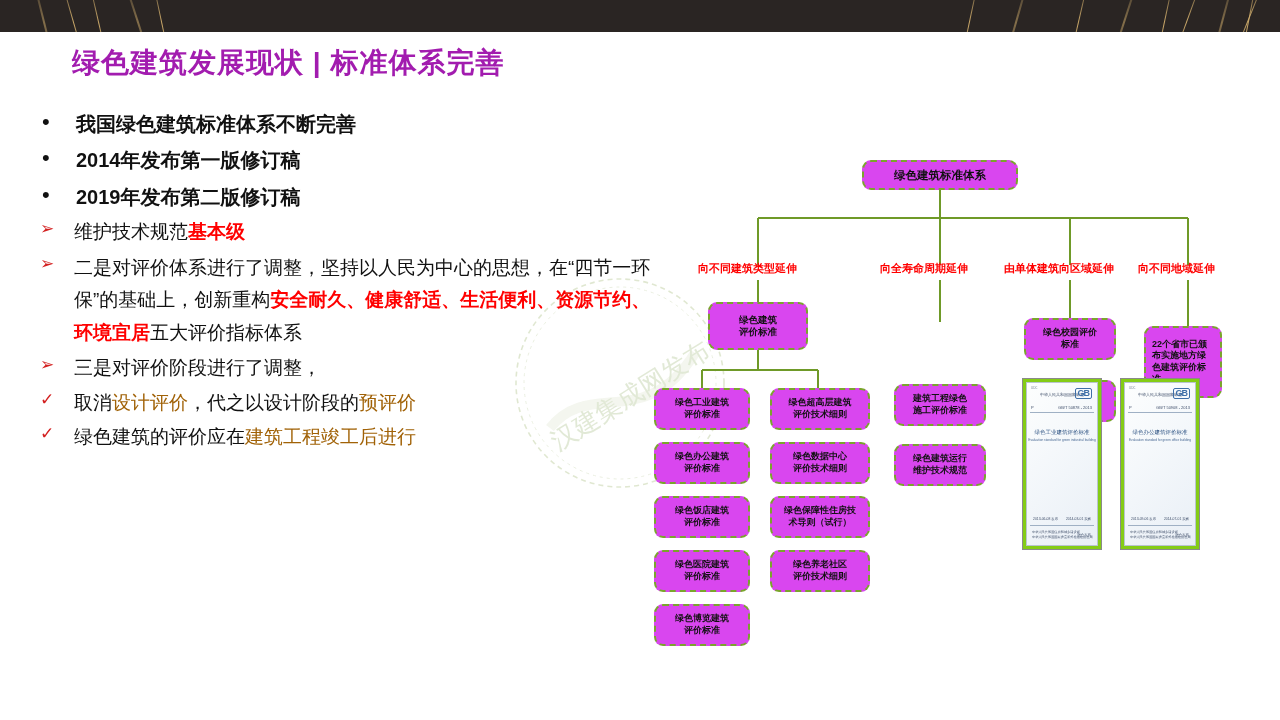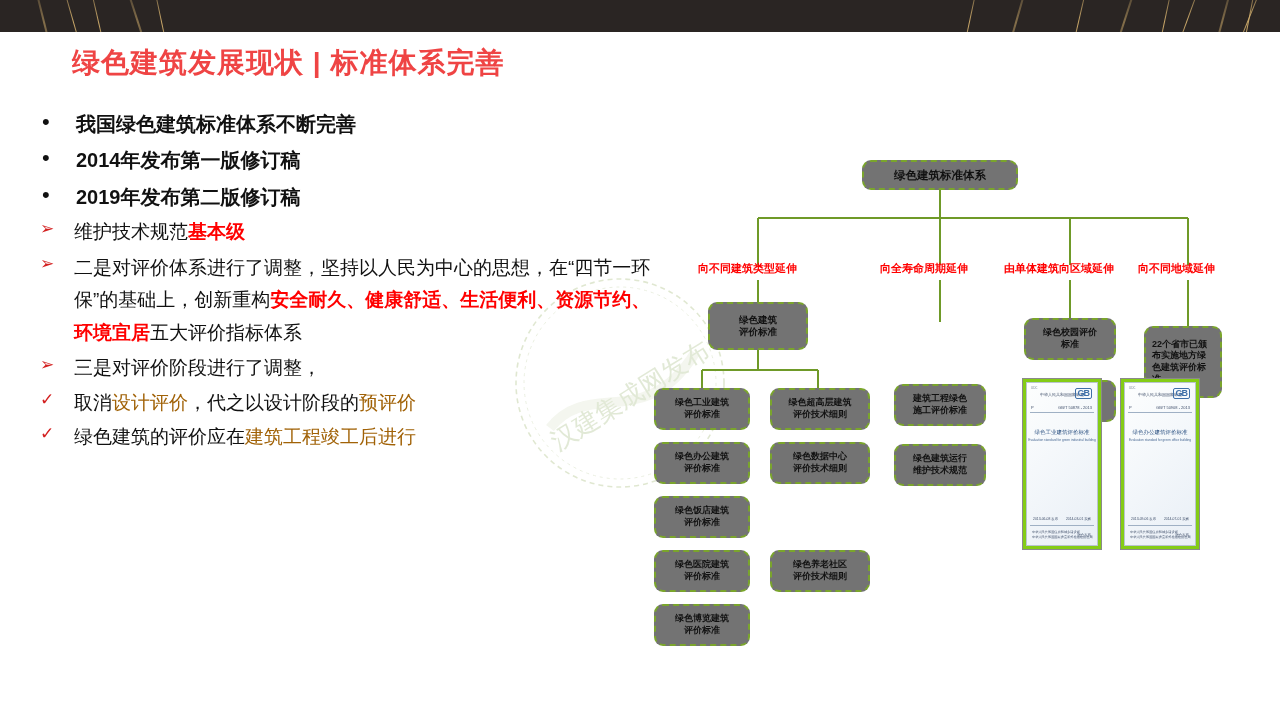--- a/index.html
+++ b/index.html
@@ -13,21 +13,21 @@
     position:absolute;left:0;top:0;width:1280px;height:32px;
     background:#2a2523;overflow:hidden;
   }
   #banner .ln{position:absolute;top:-30px;width:1px;height:110px;
     background:linear-gradient(to bottom,rgba(196,160,92,0),rgba(214,178,110,.95),rgba(196,160,92,0));
     transform-origin:top center;}
   #banner .ln.thick{width:2px;opacity:.55;}
   
   #title{
     position:absolute;left:72px;top:44px;
-    font-size:28px;font-weight:bold;color:#ef4444;
+    font-size:28px;font-weight:bold;color:#a21caf;
     letter-spacing:1px;white-space:nowrap;
   }
   
   #left-col{position:absolute;left:34px;top:108px;width:620px;}
   .b-row{display:flex;align-items:flex-start;margin-bottom:4px;}
   .b-mark{
     flex:0 0 34px;text-align:left;color:#d32020;
     font-size:17px;line-height:1.45;padding-left:6px;
   }
   .b-mark.dot{color:#111;font-size:22px;line-height:1.25;padding-left:8px;}
@@ -40,21 +40,21 @@
   
   #watermark{
     position:absolute;left:495px;top:258px;width:250px;height:250px;
     pointer-events:none;opacity:.30;
   }
   
   #diagram{position:absolute;left:640px;top:130px;width:640px;height:470px;}
   #diagram svg{position:absolute;left:0;top:0;}
   .node{
     position:absolute;box-sizing:border-box;
-    border:2px dashed #7aa52c;border-radius:9px;background:#737373;
+    border:2px dashed #7aa52c;border-radius:9px;background:#d946ef;
     color:#111;font-weight:bold;text-align:center;
     display:flex;align-items:center;justify-content:center;
     line-height:1.28;padding:2px 3px;
   }
   .node.root{font-size:11.5px;}
   .node.sub{font-size:9.5px;}
   .node.leaf{font-size:9px;}
   .branch-label{
     position:absolute;color:#ff0000;font-weight:bold;font-size:11px;
     white-space:nowrap;
@@ -213,20 +213,22 @@
 评价标准</div>
   <div class="node leaf" style="left:14px;top:420px;width:96px;height:42px;white-space:pre-line;">绿色医院建筑
 评价标准</div>
   <div class="node leaf" style="left:14px;top:474px;width:96px;height:42px;white-space:pre-line;">绿色博览建筑
 评价标准</div>
 
   <div class="node leaf" style="left:130px;top:258px;width:100px;height:42px;white-space:pre-line;">绿色超高层建筑
 评价技术细则</div>
   <div class="node leaf" style="left:130px;top:312px;width:100px;height:42px;white-space:pre-line;">绿色数据中心
 评价技术细则</div>
+  <div class="node leaf" style="left:130px;top:366px;width:100px;height:42px;white-space:pre-line;">绿色保障性住房技
+术导则（试行）</div>
   <div class="node leaf" style="left:130px;top:420px;width:100px;height:42px;white-space:pre-line;">绿色养老社区
 评价技术细则</div>
 
   <div class="node leaf" style="left:254px;top:254px;width:92px;height:42px;white-space:pre-line;">建筑工程绿色
 施工评价标准</div>
   <div class="node leaf" style="left:384px;top:188px;width:92px;height:42px;white-space:pre-line;">绿色校园评价
 标准</div>
 
   <div class="node leaf" style="left:254px;top:314px;width:92px;height:42px;white-space:pre-line;">绿色建筑运行
 维护技术规范</div>

